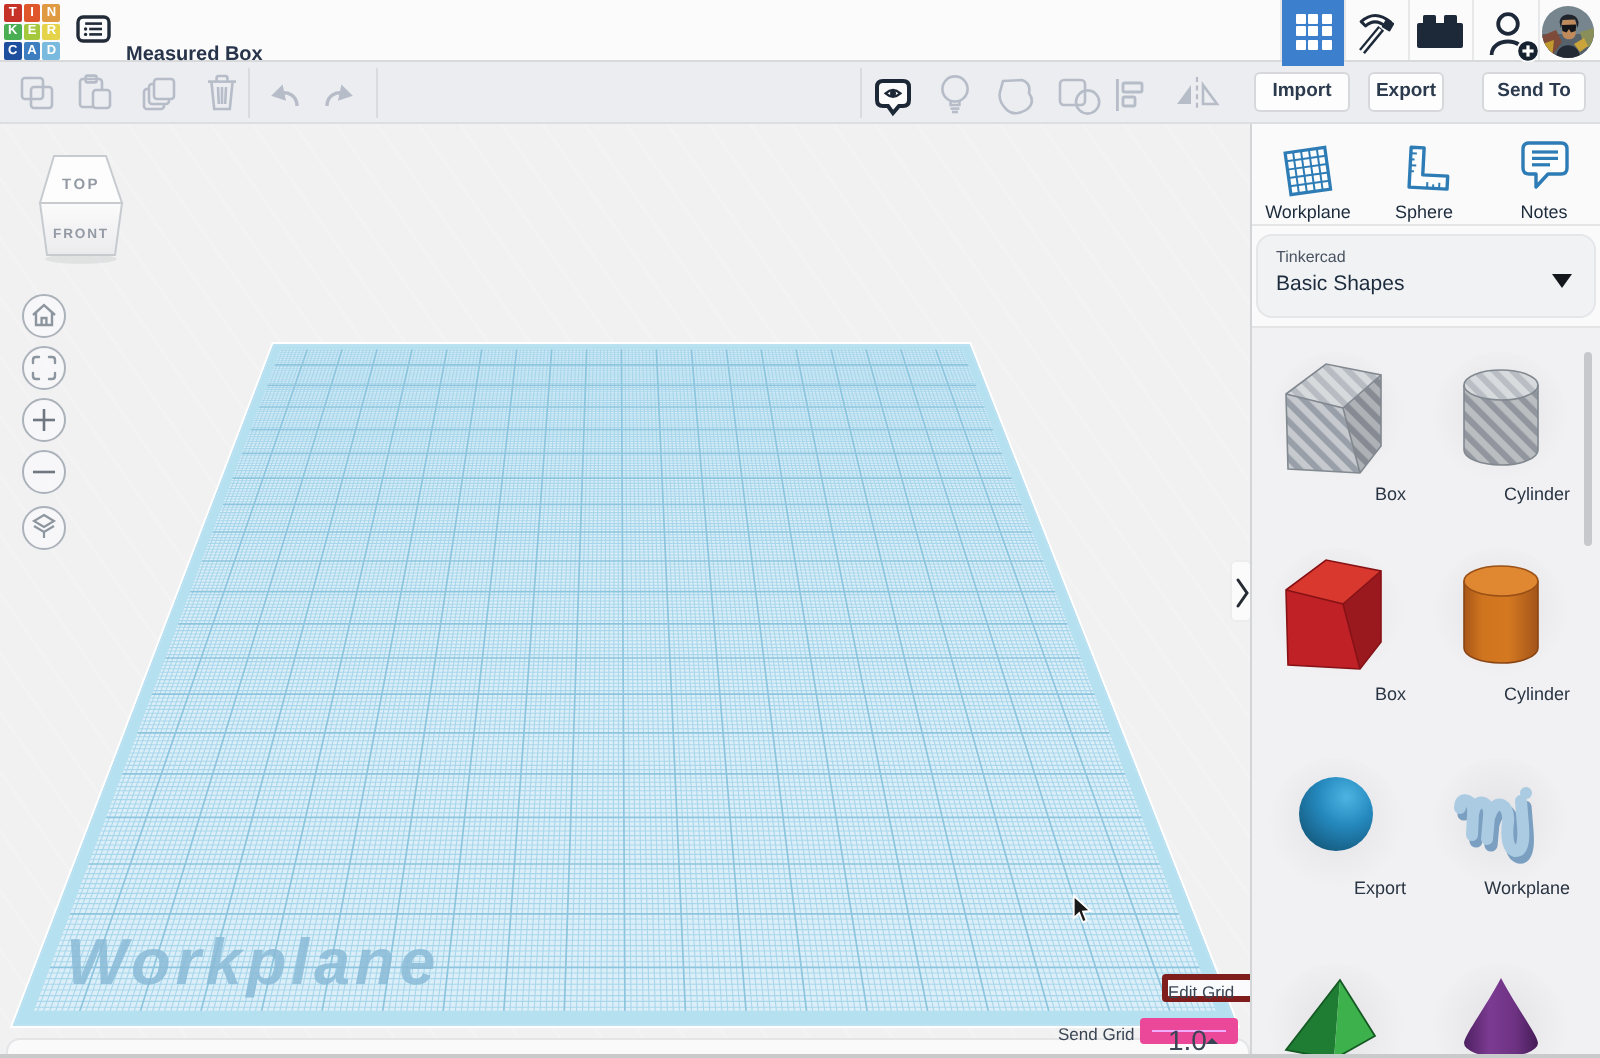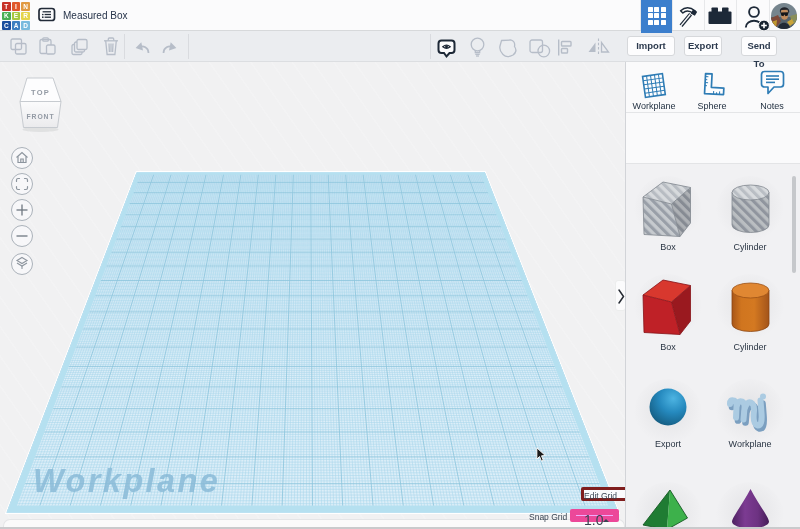--- a/index.html
+++ b/index.html
@@ -1,20 +1,20 @@
 <!DOCTYPE html>
 <html><head><meta charset="utf-8">
 <style>
 *{margin:0;padding:0;box-sizing:border-box}
 html,body{width:800px;height:529px;overflow:hidden;font-family:"Liberation Sans",sans-serif;background:#f1f1f2;position:relative}
 .a{position:absolute}
 #header{position:absolute;left:0;top:0;width:800px;height:31px;background:#fbfbfc;border-bottom:1px solid #d7d9db;z-index:40}
 #logo{position:absolute;left:2px;top:2px;width:28px;height:28px;display:grid;grid-template-columns:repeat(3,1fr);grid-template-rows:repeat(3,1fr);gap:1px}
 #logo div{color:#fff;font-weight:bold;font-size:6.5px;display:flex;align-items:center;justify-content:center;border-radius:1px;font-family:"Liberation Sans",sans-serif}
-#title{position:absolute;left:63px;top:10px;font-size:10px;font-weight:normal;color:#27344a}
+#title{position:absolute;left:63px;top:22px;font-size:10px;font-weight:bold;color:#27344a}
 .hsep{position:absolute;top:0;width:1px;height:30px;background:#e7e8ea}
 #bluebtn{position:absolute;left:641px;top:0;width:31px;height:31px;background:#3c7fcd}
 #bluebtn .gr{position:absolute;left:7px;top:7px;width:17.5px;height:17.5px;display:grid;grid-template-columns:repeat(3,1fr);grid-template-rows:repeat(3,1fr);gap:1.6px}
 #bluebtn .gr div{background:#fff;border-radius:.5px}
 #bluestub{position:absolute;left:641px;top:31px;width:31px;height:2px;background:#3c7fcd;z-index:41}
 #toolbar{position:absolute;left:0;top:31px;width:800px;height:31px;background:#ebedf0;border-bottom:1px solid #dcdee1;z-index:30}
 .tsep{position:absolute;top:3px;width:1px;height:25px;background:#d9dbdf}
 .tbtn{position:absolute;top:5px;height:20px;border:1px solid #d6d8db;background:#fdfdfe;border-radius:3px;font-size:9.5px;font-weight:bold;color:#2c3a4e;text-align:center;line-height:18px}
 #canvas{position:absolute;left:0;top:62px;width:625px;height:467px;overflow:hidden;background:#f1f1f2}
 #stripes{position:absolute;left:-50px;top:-50px;width:750px;height:600px;background:repeating-linear-gradient(55deg,rgba(255,255,255,.16) 0 1.5px,rgba(255,255,255,0) 1.5px 17px)}
@@ -26,21 +26,21 @@
 #snapd:after{content:"";position:absolute;right:4px;top:4px;border-left:3px solid transparent;border-right:3px solid transparent;border-bottom:3.8px solid #3a4553}
 #botline{position:absolute;left:0;top:527px;width:800px;height:2px;background:#c9cacc;z-index:60}
 #panel{position:absolute;left:625px;top:62px;width:175px;height:467px;background:#fafafb;border-left:1px solid #d2d4d8;z-index:20}
 .plabel{position:absolute;font-size:9px;color:#1d2c3d;text-align:center;width:90px}
 #pdrop{position:absolute;left:2px;top:55px;width:170px;height:42px;background:#f1f2f4;border:1px solid #e5e6e8;border-radius:8px}
 #pdrop .t1{position:absolute;left:9px;top:6px;font-size:8px;color:#48535f}
 #pdrop .t2{position:absolute;left:9px;top:18px;font-size:10.5px;color:#1d2c3d}
 #pdrop .caret{position:absolute;right:11px;top:19px;border-left:5.5px solid transparent;border-right:5.5px solid transparent;border-top:7px solid #14181d}
 #psep1{position:absolute;left:0;top:50px;width:175px;height:1px;background:#e4e5e7}
 #gallery{position:absolute;left:0;top:101px;width:174px;height:366px;background:#f1f1f3;border-top:1px solid #e3e4e6}
-.glabel{position:absolute;font-size:9px;color:#2a3543;text-align:center;width:70px}
+.glabel{position:absolute;font-size:9px;color:#2a3543;text-align:right;width:70px}
 .glow{position:absolute;width:68px;height:68px;border-radius:50%;background:radial-gradient(circle at 50% 45%,rgba(125,125,132,.13),rgba(125,125,132,0) 68%)}
 #pscroll{position:absolute;left:166px;top:114px;width:4px;height:97px;background:#c6c8cb;border-radius:2px}
 #collapse{position:absolute;left:615px;top:218px;width:11px;height:31px;background:#fbfbfc;border:1px solid #eceded;border-radius:3px;z-index:25}
 .navc{position:absolute;left:11px;width:22px;height:22px;border:1px solid #abb2ba;border-radius:50%;background:rgba(252,252,253,.6)}
 </style></head>
 <body>
 <div id="canvas">
  <div id="stripes"></div>
 <svg width="800" height="529" viewBox="0 0 800 529" style="position:absolute;left:0;top:-62px" xmlns="http://www.w3.org/2000/svg">
 <path d="M137.0 172.5L484.5 172.5L618.0 512.5L7.0 512.5Z" fill="none" stroke="#ffffff" stroke-width="3"></path>
@@ -95,21 +95,21 @@
     </svg>
  <svg class="a" style="left:11px;top:191px" width="22" height="22">
       <g fill="none" stroke="#8d959e" stroke-width="1.1">
         <path d="M11 4.5 L16 7.5 L11 10.5 L6 7.5 Z"></path>
         <path d="M6 10 L11 13 L16 10"></path>
         <path d="M11 13 V16"></path>
       </g>
     </svg>
  <div id="editgrid">Edit Grid</div>
  <div id="bottombar"></div>
- <div id="snapl">Snap Grid</div>
+ <div id="snapl">Send Grid</div>
  <div id="snapd">1.0 mm</div>
  <svg class="a" style="left:536px;top:385px" width="13" height="18">
       <g transform="scale(0.85)">
         <path d="M1 1 L1 14.2 L4.2 11.2 L6.3 16.6 L8.6 15.7 L6.5 10.4 L10.9 10 Z" fill="#1a1a1a" stroke="#fff" stroke-width="1.1"></path>
       </g>
     </svg>
  <div id="collapse"><svg width="11" height="31">
         <path d="M3 9 L7.5 15.5 L3 22" fill="none" stroke="#262b33" stroke-width="1.5" stroke-linecap="round"></path>
       </svg></div>
 </div>
@@ -267,21 +267,21 @@
         <rect x="4.5" y="9.5" width="6" height="4.5" rx="0.8"></rect>
       </g>
     </svg>
  <svg class="a" style="left:586px;top:7px" width="25" height="18">
       <line x1="12.5" y1="0.5" x2="12.5" y2="17.5" stroke="#b6bdc8" stroke-width="1.1" stroke-dasharray="2.5 1.8"></line>
       <path d="M9.5 4.5 V14 H2.5 Z" fill="#b6bdc8"></path>
       <path d="M15.5 4.5 V14 H22.5 Z" fill="none" stroke="#b6bdc8" stroke-width="1.3"></path>
     </svg>
  <div class="tbtn" style="left:627px;width:48px">Import</div>
  <div class="tbtn" style="left:684px;width:38px">Export</div>
- <div class="tbtn" style="left:741px;width:36px">Send To</div>
+ <div class="tbtn" style="left:741px;width:52px">Send To</div>
 </div>
 <div id="panel">
  <svg class="a" style="left:14px;top:8px" width="28" height="31">
       <g transform="rotate(-8 14 16)">
         <rect x="4" y="5" width="20" height="21" fill="#fdfdfe" stroke="#2e7cb5" stroke-width="1.6"></rect>
         <g stroke="#2e7cb5" stroke-width="1">
           <line x1="8" y1="5" x2="8" y2="26"></line>
           <line x1="12" y1="5" x2="12" y2="26"></line>
           <line x1="16" y1="5" x2="16" y2="26"></line>
           <line x1="20" y1="5" x2="20" y2="26"></line>
@@ -311,20 +311,25 @@
       <g stroke="#2e7cb5" stroke-width="1.6">
         <line x1="6" y1="6" x2="19" y2="6"></line>
         <line x1="6" y1="9.2" x2="19" y2="9.2"></line>
         <line x1="6" y1="12.4" x2="15" y2="12.4"></line>
       </g>
     </svg>
  <div class="plabel" style="left:-17px;top:39px">Workplane</div>
  <div class="plabel" style="left:41px;top:39px">Sphere</div>
  <div class="plabel" style="left:101px;top:39px">Notes</div>
  <div id="psep1"></div>
+ <div id="pdrop">
+      <div class="t1">Tinkercad</div>
+      <div class="t2">Basic Shapes</div>
+      <div class="caret"></div>
+    </div>
  <div id="gallery">
   <div class="glow" style="left:8px;top:12px"></div>
       <div class="glow" style="left:90px;top:12px"></div>
   <div class="glow" style="left:8px;top:110px"></div>
       <div class="glow" style="left:90px;top:110px"></div>
   <div class="glow" style="left:8px;top:215px"></div>
       <div class="glow" style="left:90px;top:215px"></div>
   <div class="glow" style="left:8px;top:318px"></div>
       <div class="glow" style="left:90px;top:318px"></div>
   <svg class="a" style="left:14px;top:17px" width="56" height="58">

